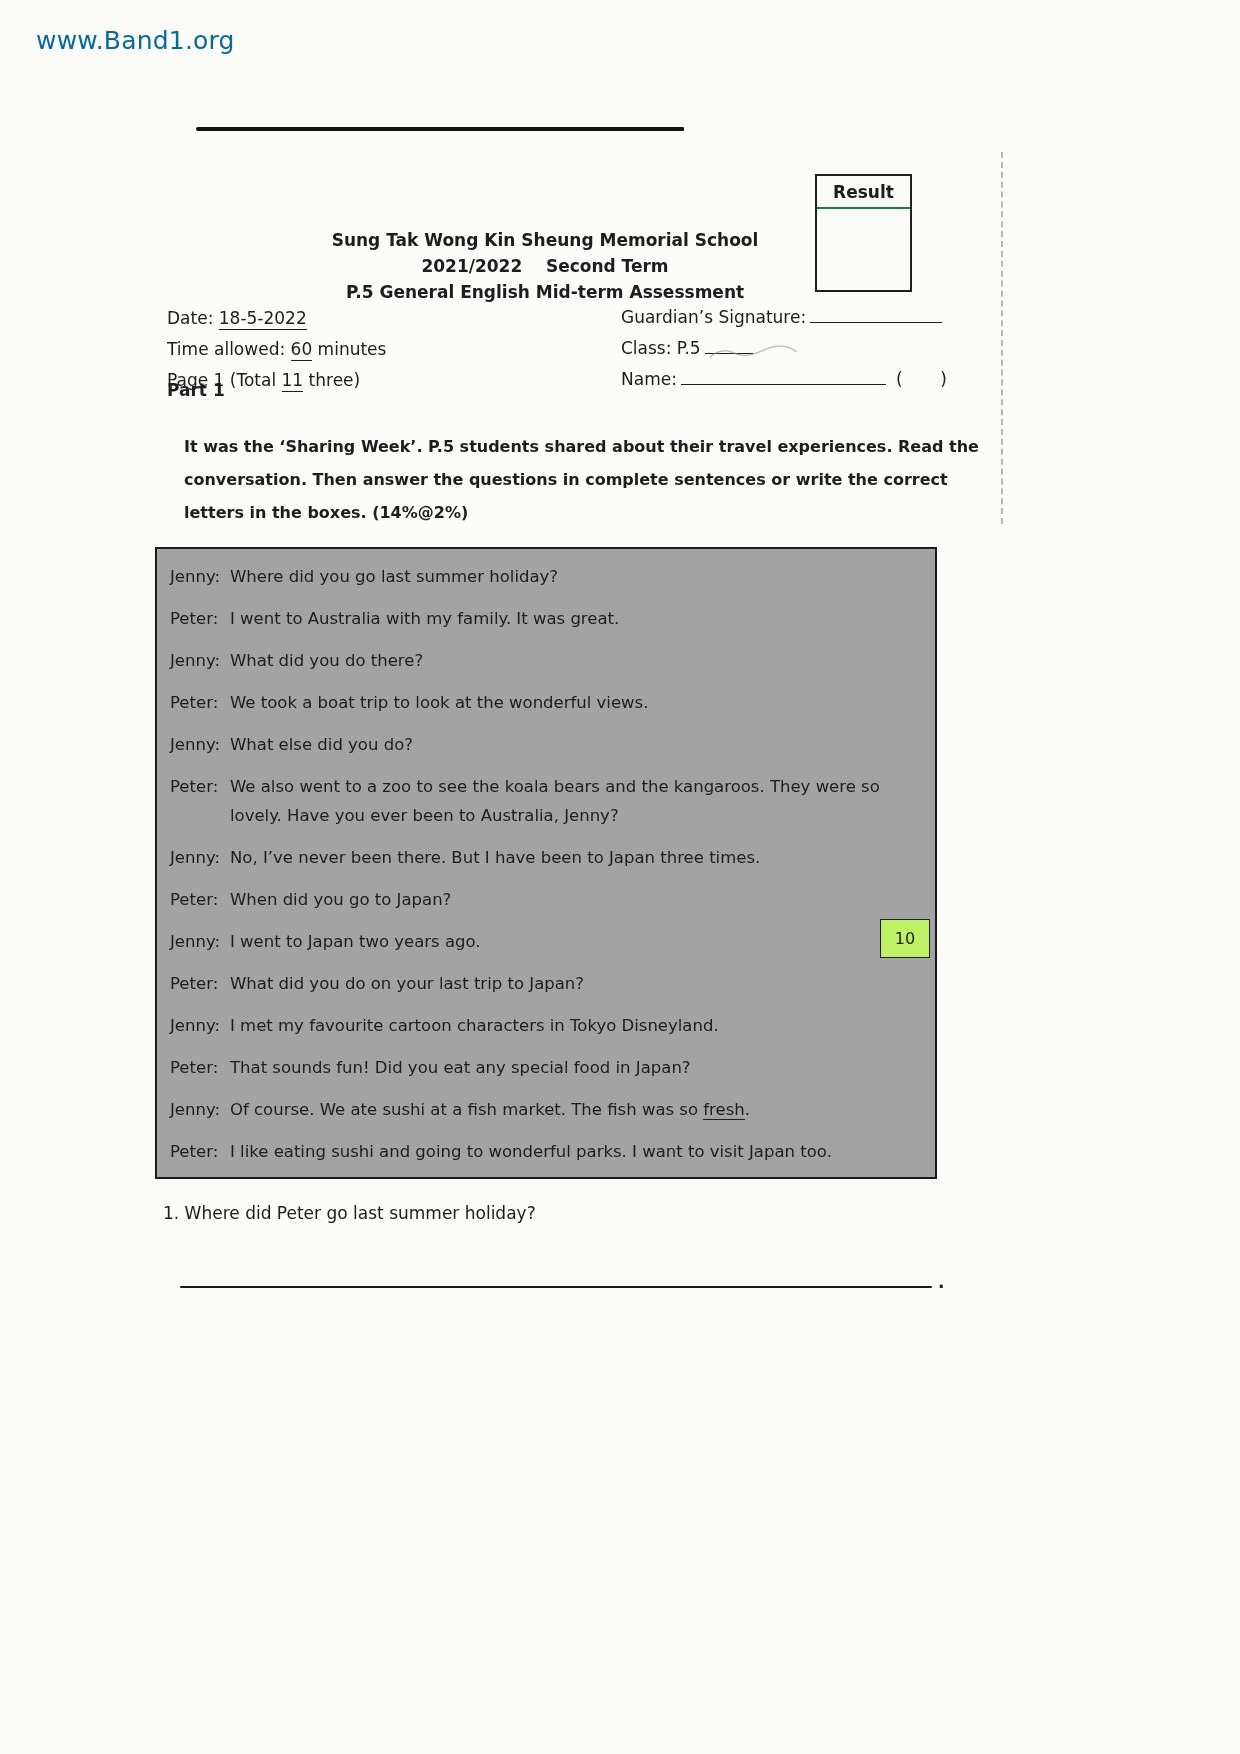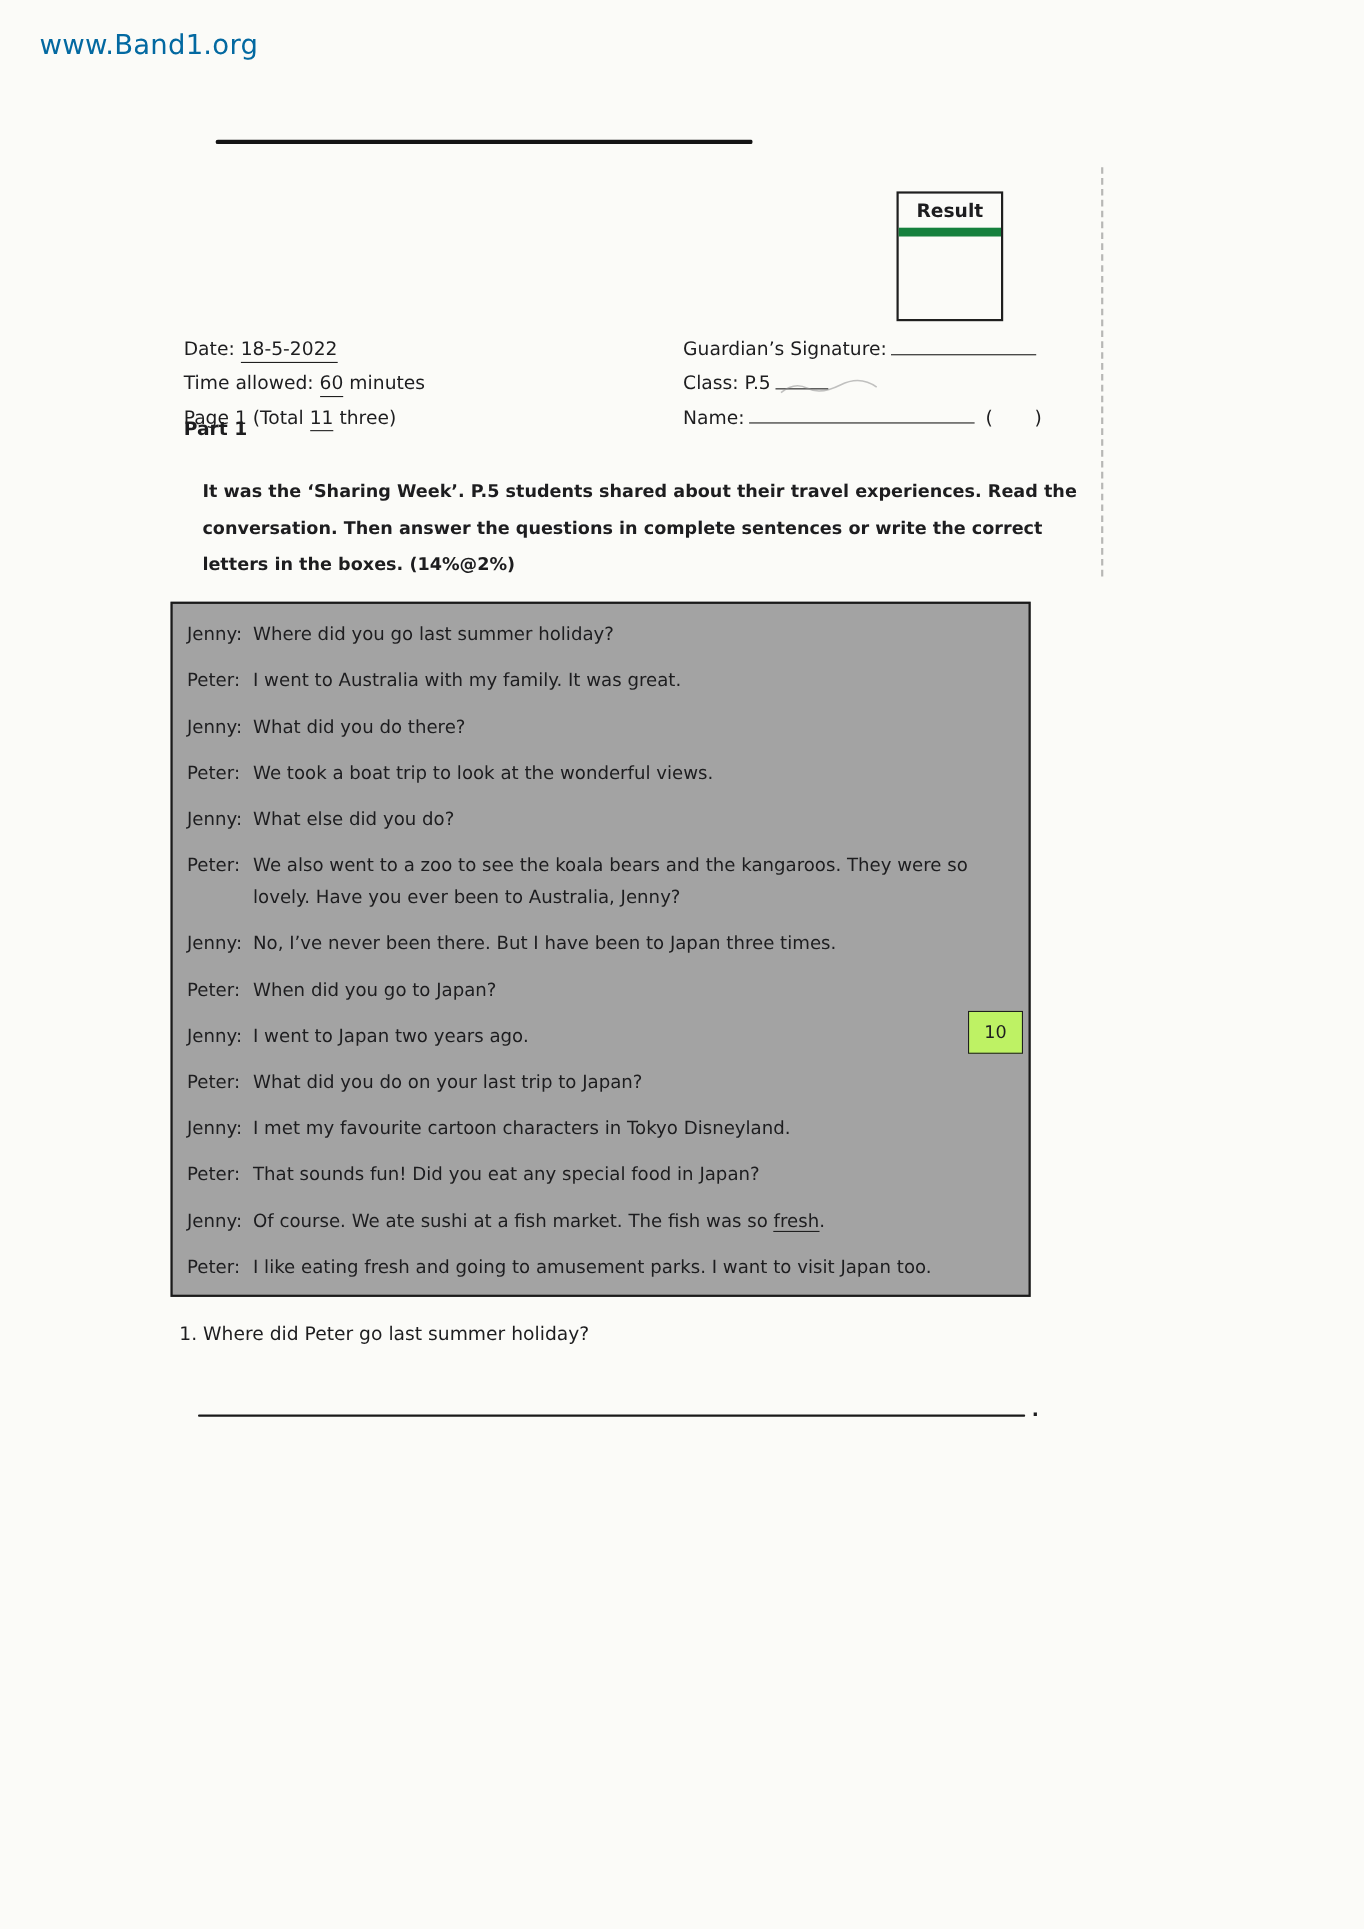--- a/index.html
+++ b/index.html
@@ -24,21 +24,21 @@
   .scan-dashes {
     position:absolute; left:1001px; top:152px; height:372px; width:0;
     border-left:2px dashed #4a4a4a; opacity:.38;
   }
   .result-box {
     position:absolute; left:815px; top:174px; width:97px; height:118px;
     border:2px solid #1f1f1f; background:#fbfbf8;
   }
   .result-label {
     display:block; text-align:center; padding:6px 0 5px;
-    border-bottom:8px solid #15803d;
+    border-bottom:2px solid #15803d;
     font-size:17px; font-weight:600;
   }
   .exam-header {
     position:absolute; left:245px; top:227px; width:600px;
     text-align:center; font-size:17px; font-weight:600; line-height:26px;
   }
   .hdr-line { white-space:pre; }
   .meta-left {
     position:absolute; left:167px; top:308px;
     font-size:17px; font-weight:500;
@@ -104,20 +104,25 @@
 
   <div class="watermark">www.Band1.org</div>
 
   <div class="scan-line-top"></div>
   <div class="scan-dashes"></div>
 
   <div class="result-box">
     <span class="result-label">Result</span>
   </div>
 
+  <div class="exam-header">
+    <div class="hdr-line">Sung Tak Wong Kin Sheung Memorial School</div>
+    <div class="hdr-line">2021/2022    Second Term</div>
+    <div class="hdr-line">P.5 General English Mid-term Assessment</div>
+  </div>
 
   <div class="meta-left">
     <div class="meta-row"><span>Date: </span><span class="u-val">18-5-2022</span></div>
     <div class="meta-row"><span>Time allowed: </span><span class="u-val">60</span><span> minutes</span></div>
     <div class="meta-row"><span>Page 1 (Total </span><span class="u-val">11</span><span> three)</span></div>
   </div>
 
   <div class="meta-right">
     <div class="meta-row"><span>Guardian’s Signature:</span><span class="blank blank-guardian"></span></div>
     <div class="meta-row"><span>Class: P.5</span><span class="blank blank-class"></span></div>
@@ -180,21 +185,21 @@
     <div class="conv-row">
       <span class="speaker">Peter:</span>
       <span class="line-text">That sounds fun! Did you eat any special food in Japan?</span>
     </div>
     <div class="conv-row">
       <span class="speaker">Jenny:</span>
       <span class="line-text"><span>Of course. We ate sushi at a fish market. The fish was so </span><span class="u-word">fresh</span><span>.</span></span>
     </div>
     <div class="conv-row">
       <span class="speaker">Peter:</span>
-      <span class="line-text">I like eating fresh and going to amusement parks. I want to visit Japan too.</span>
+      <span class="line-text">I like eating sushi and going to wonderful parks. I want to visit Japan too.</span>
     </div>
   </div>
 
   <div class="score-box">
     <span>10</span>
   </div>
 
   <div class="question1">1. Where did Peter go last summer holiday?</div>
 
   <div class="answer-line"></div>

